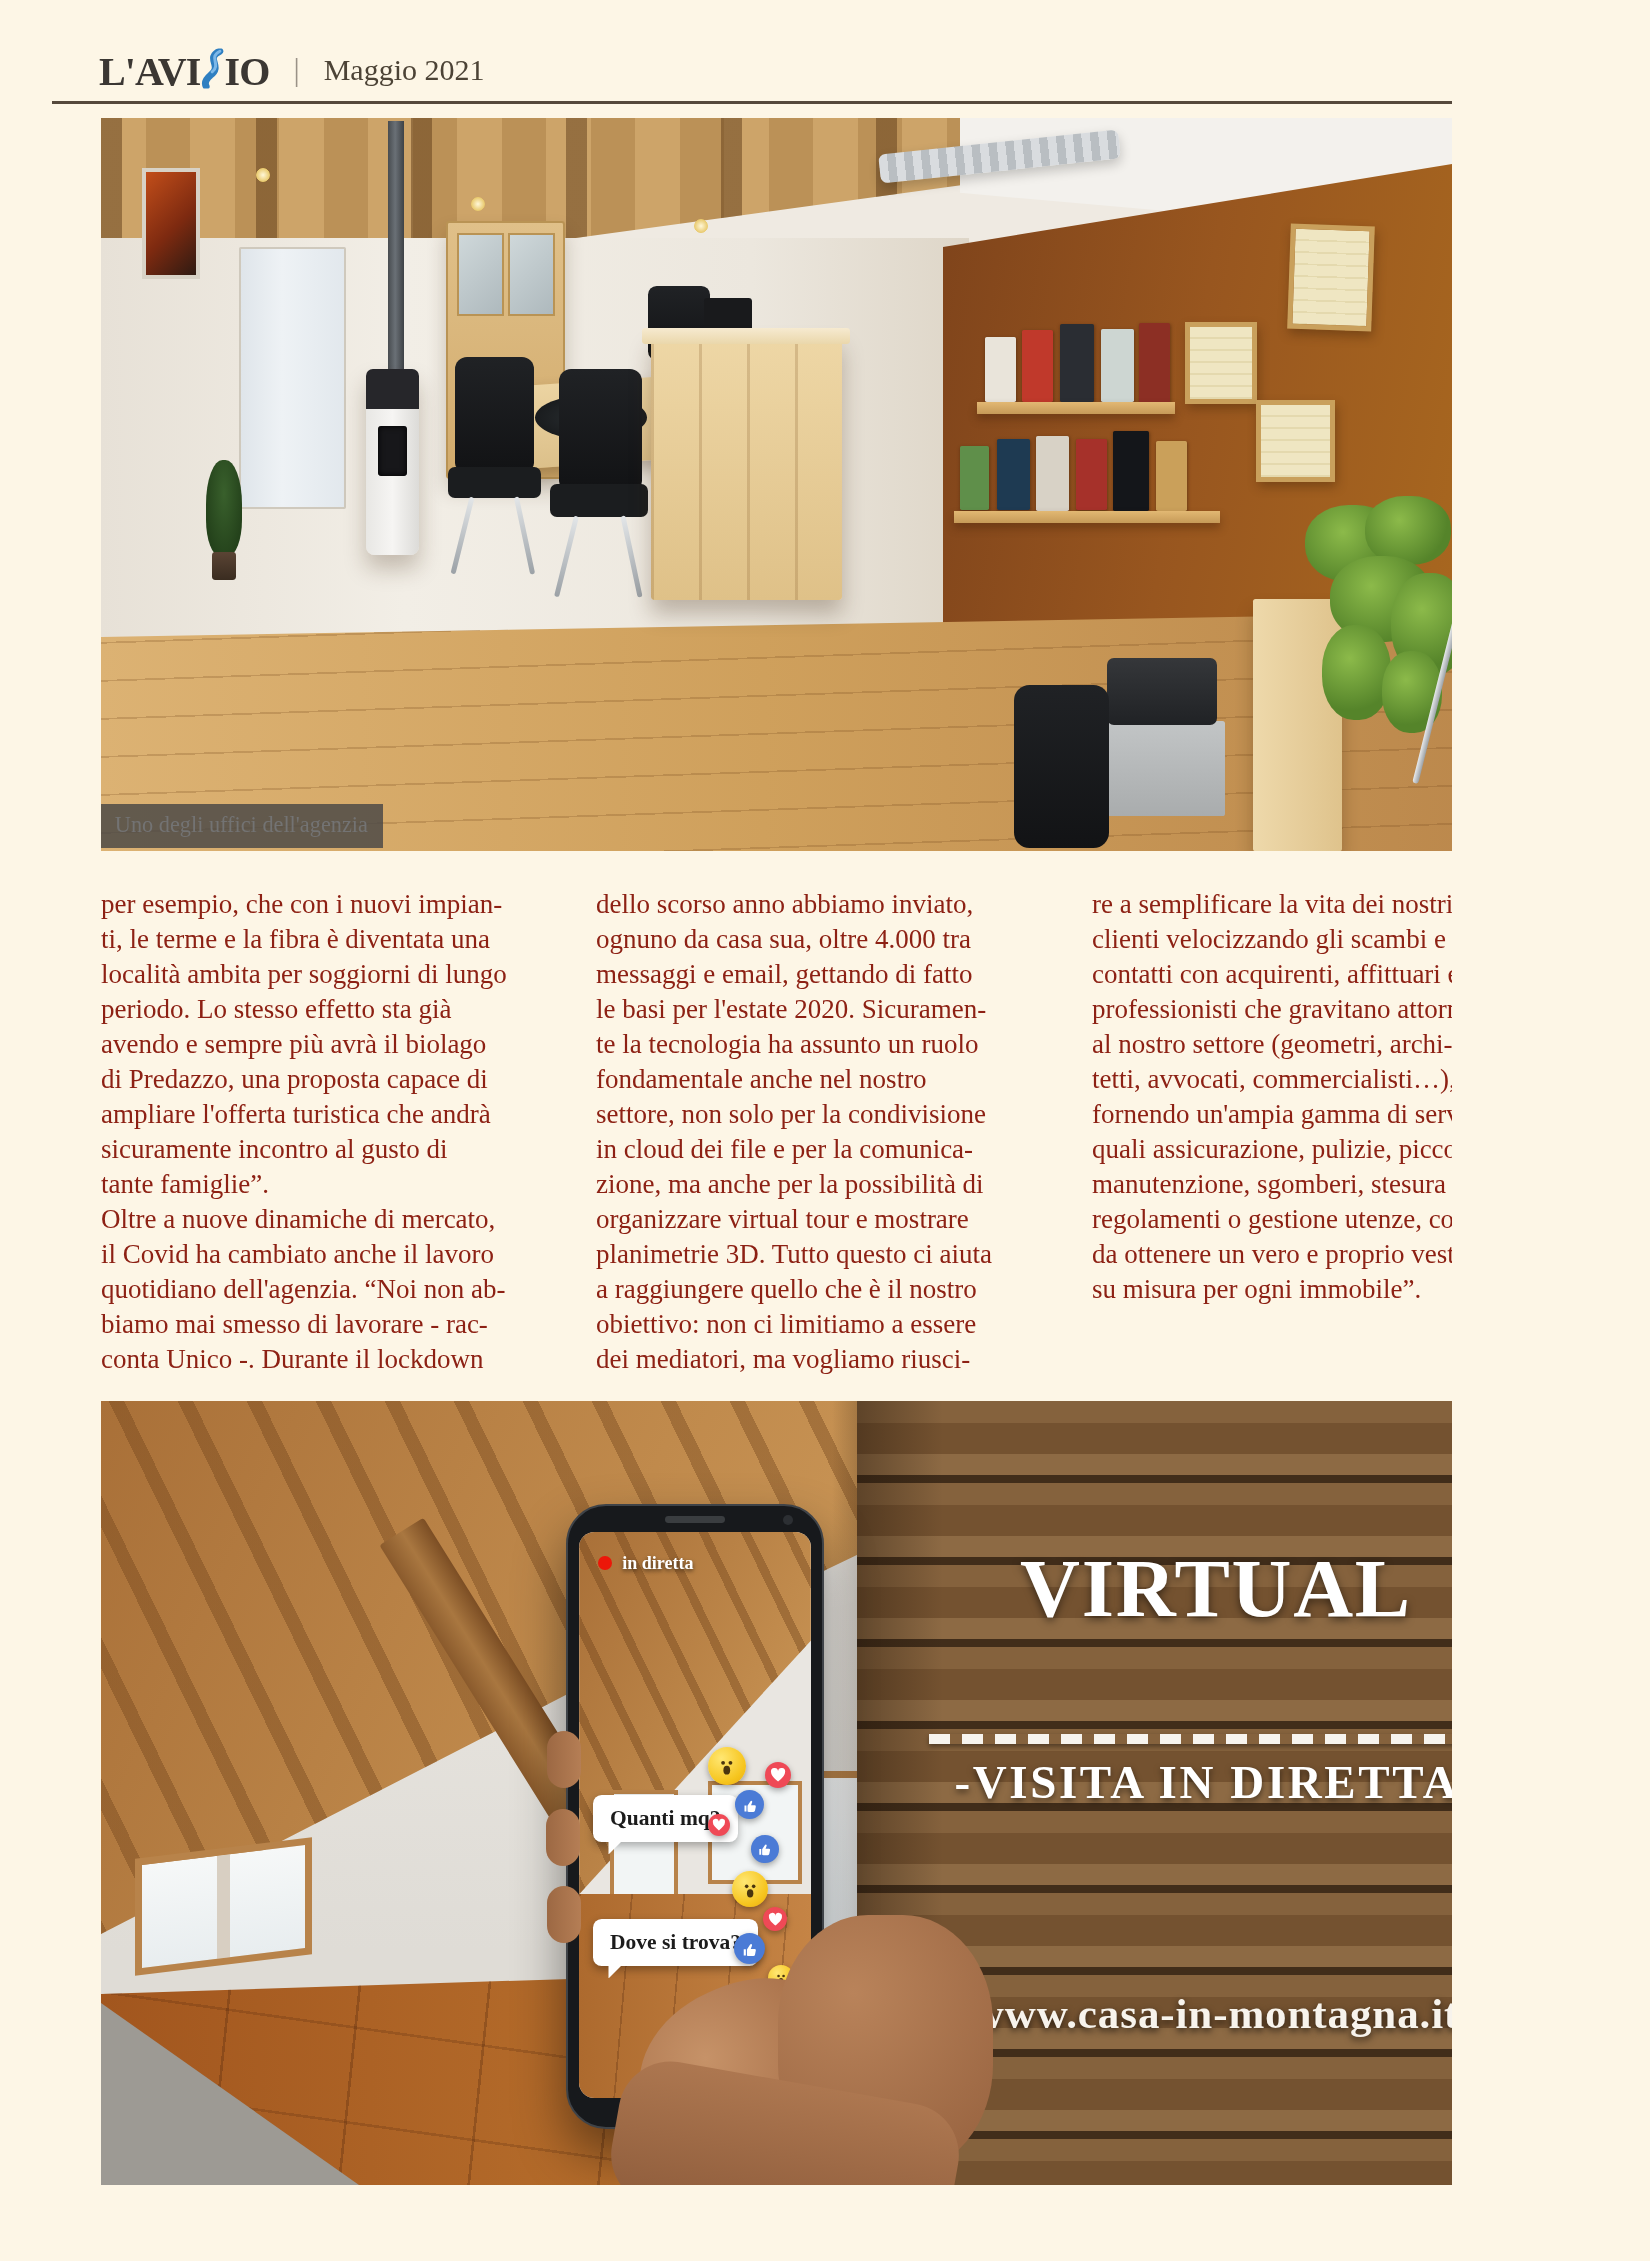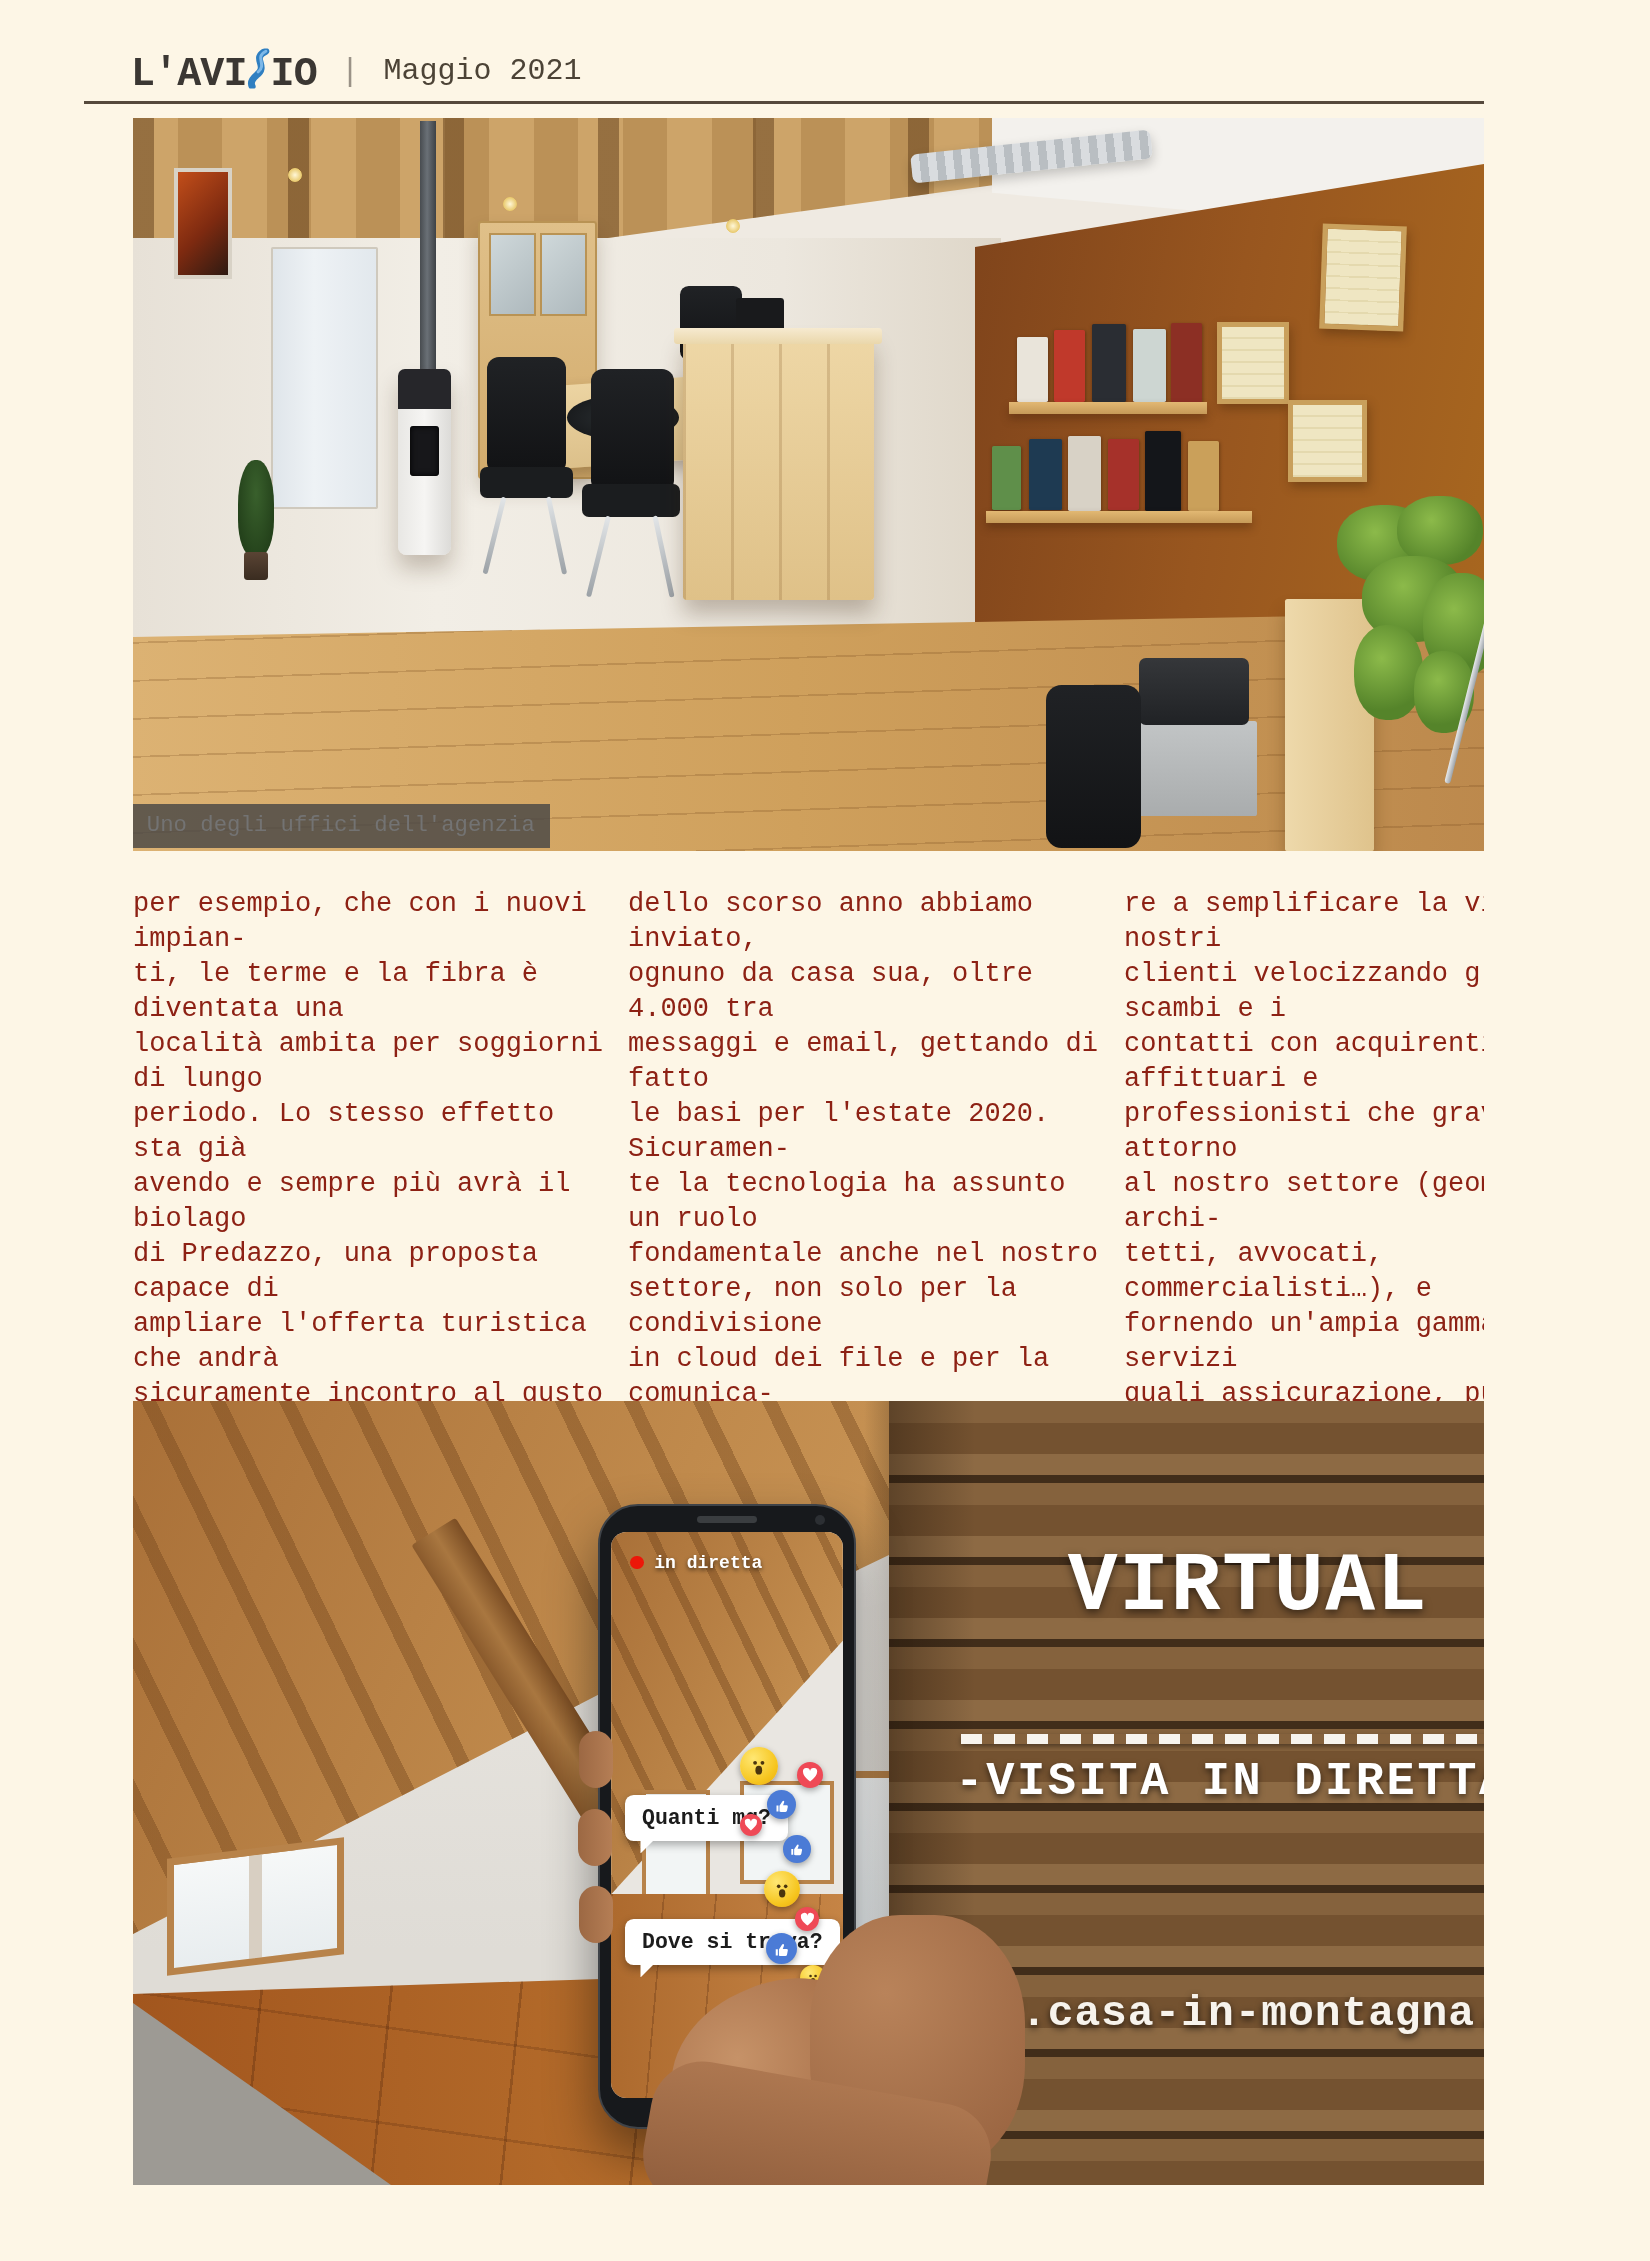--- a/index.html
+++ b/index.html
@@ -1,17 +1,17 @@
 <!DOCTYPE html>
 <html style="font-size:13.8px"><head>
 <meta charset="utf-8">
 <style>
   html,body{margin:0;padding:0;background:#fdf6e6;}
   .page{position:relative;width:1452px;height:2261px;background:#fdf6e6;overflow:hidden;
-        font-family:Liberation Mono, monospace;margin-left:32px;}
+        font-family:Liberation Serif, serif;}
   .abs{position:absolute;}
 
   
   .masthead{position:absolute;left:99px;top:45px;display:flex;align-items:center;}
   .logo-text{font-size:40px;font-weight:800;color:#3b3733;letter-spacing:-0.9px;}
   .logo-wave{margin:0 0.9px;display:inline-block;transform:translateY(3.4px);}
   .mast-sep{font-size:31px;color:#9a9287;font-weight:300;margin:0 24px;}
   .mast-date{font-size:30px;color:#4c4336;}
   .head-rule{position:absolute;left:52px;top:101px;width:1547px;height:2.6px;background:#55493c;}
 

